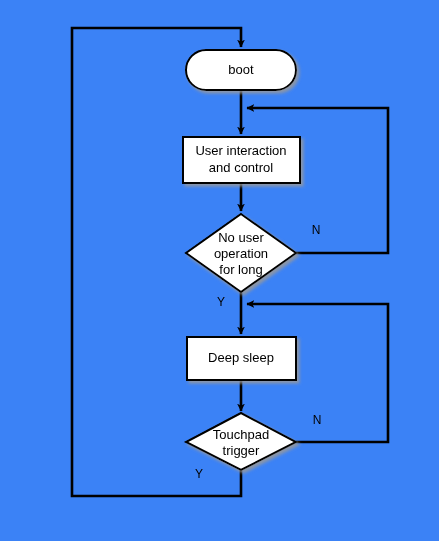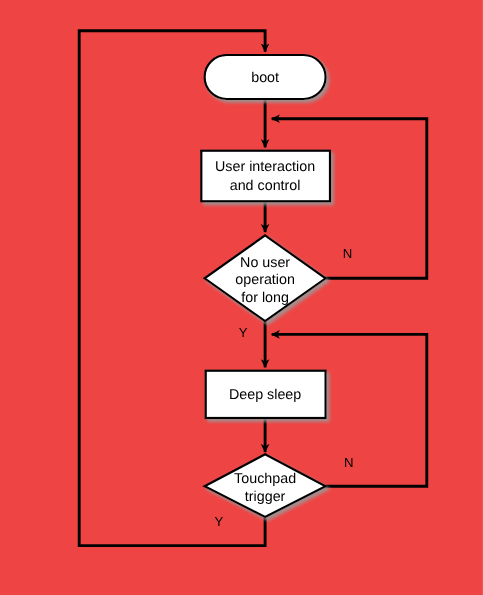--- a/index.html
+++ b/index.html
@@ -7,21 +7,21 @@
     padding: 0;
     background: #ffffff;
   }
   body {
     font-family: "Liberation Sans", sans-serif;
   }
   #canvas {
     position: relative;
     width: 439px;
     height: 541px;
-    background: #ef4444;
+    background: #3b82f6;
     overflow: hidden;
     text-decoration: underline;
   }
   #flow-svg {
     position: absolute;
     top: 0;
     left: 0;
     width: 439px;
     height: 541px;
   }

